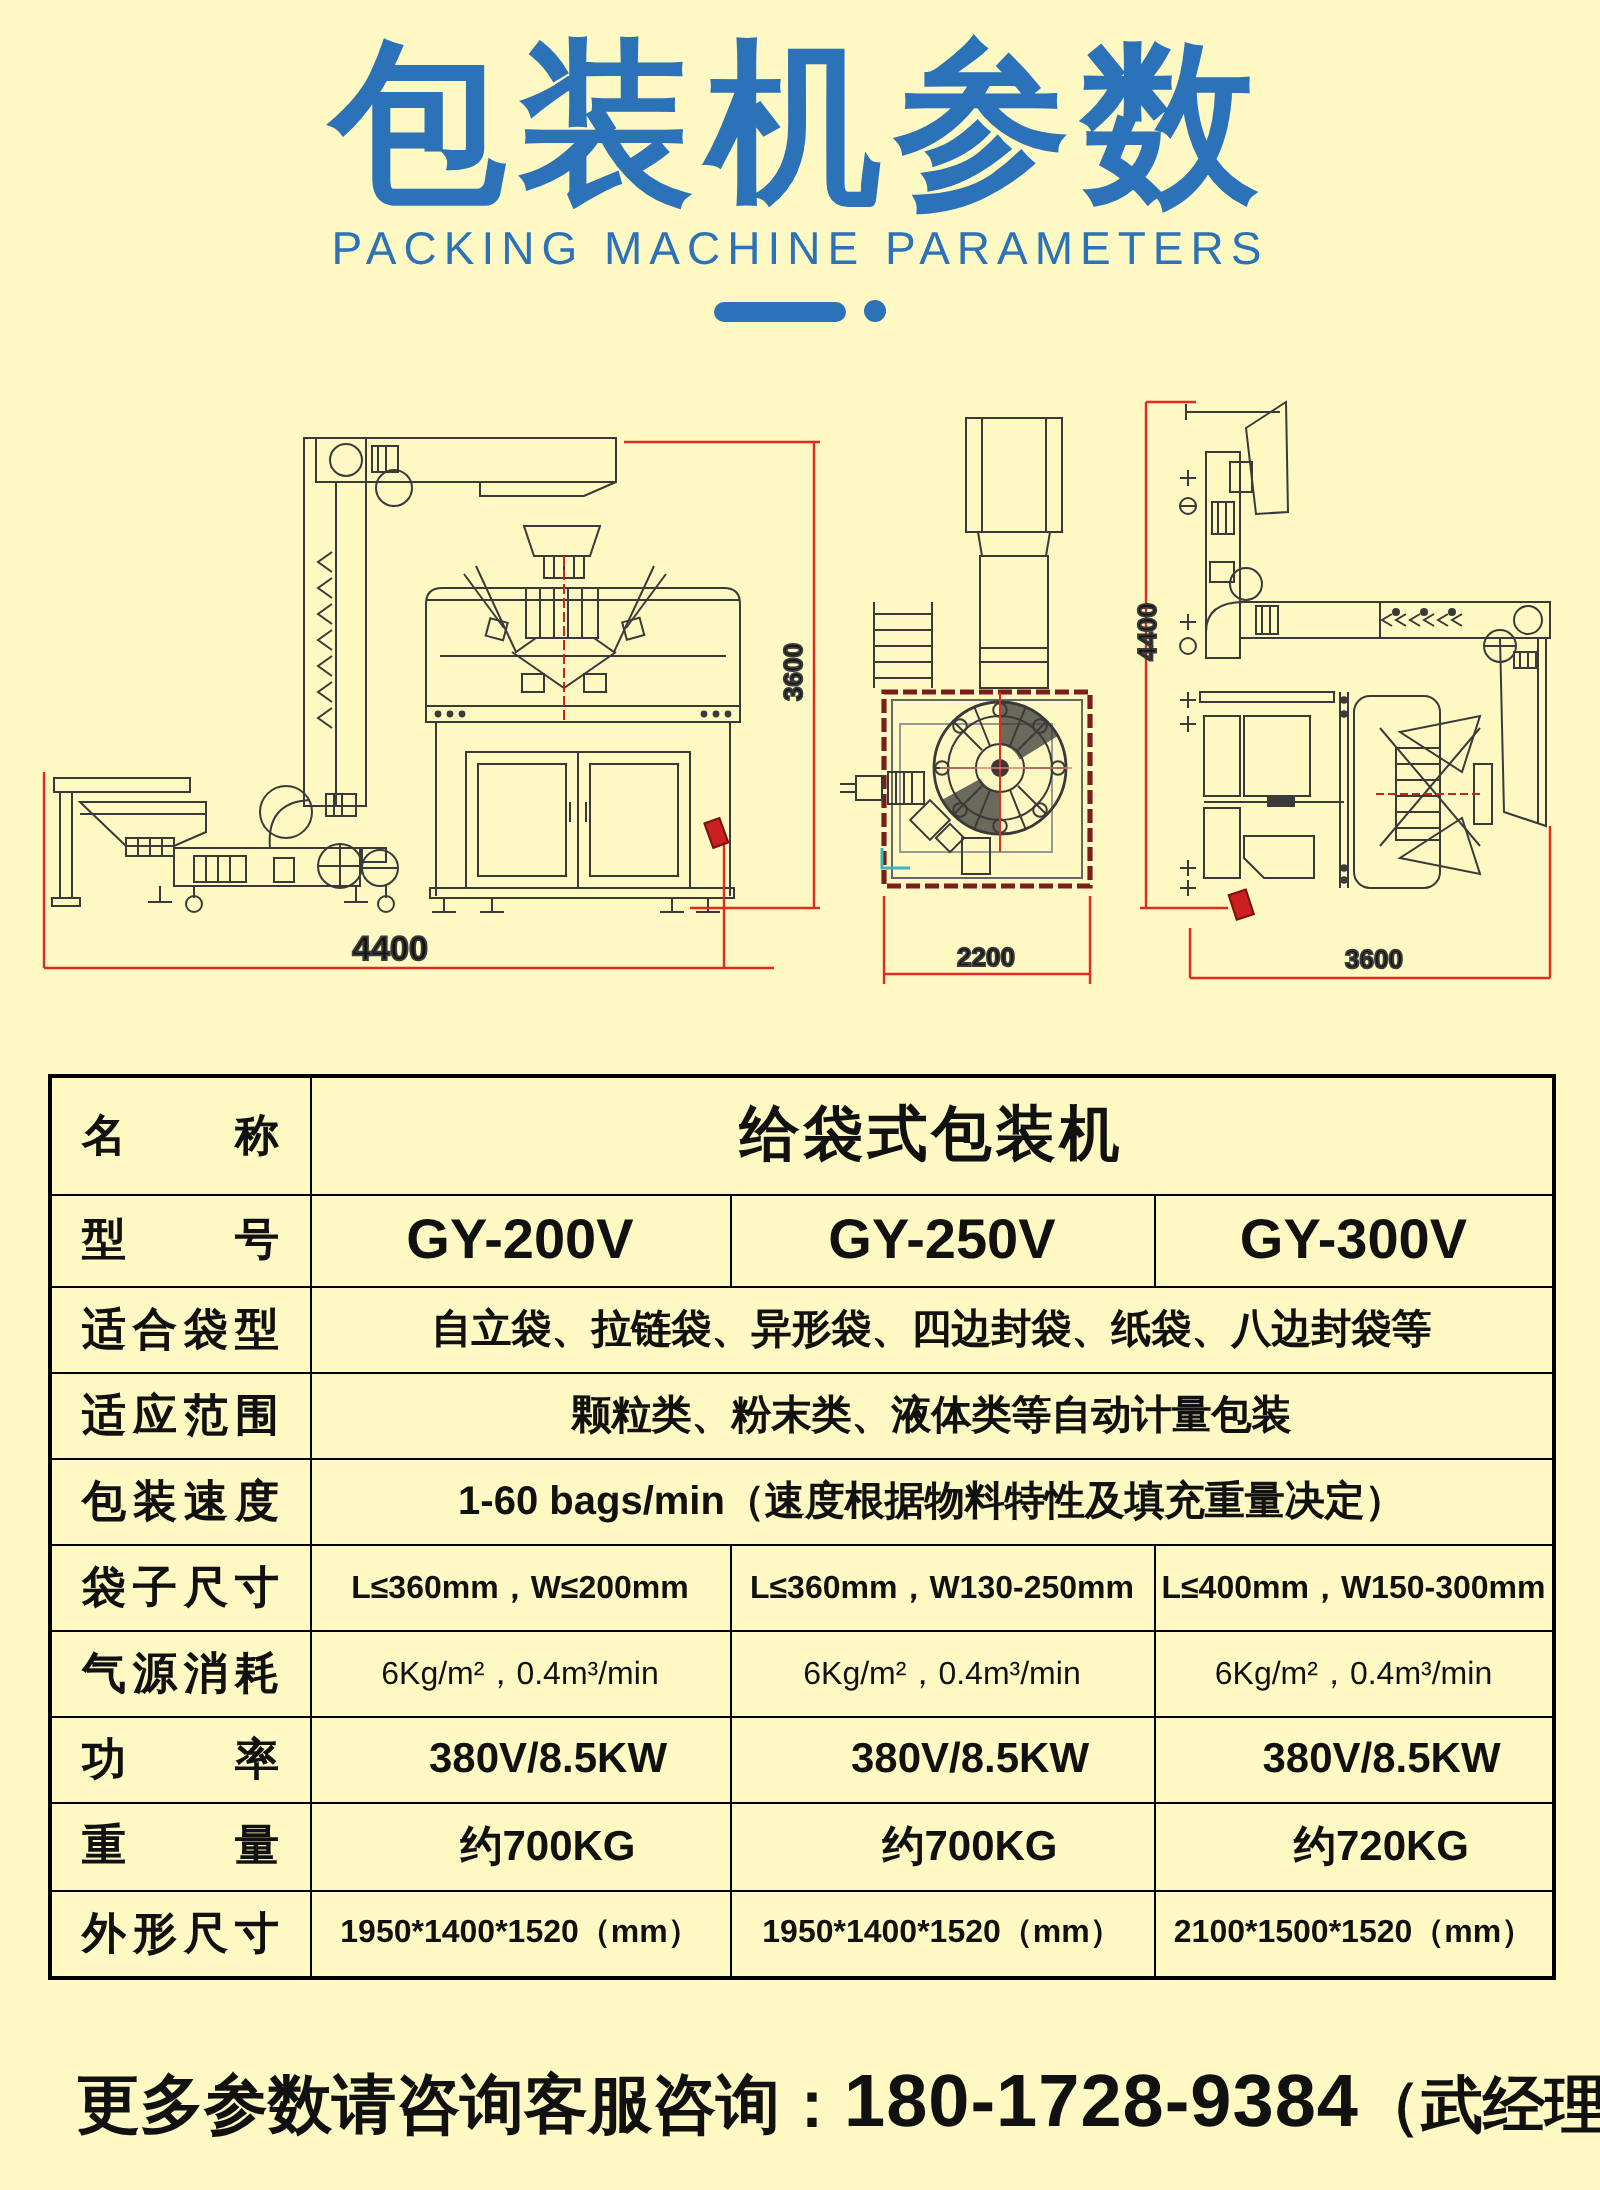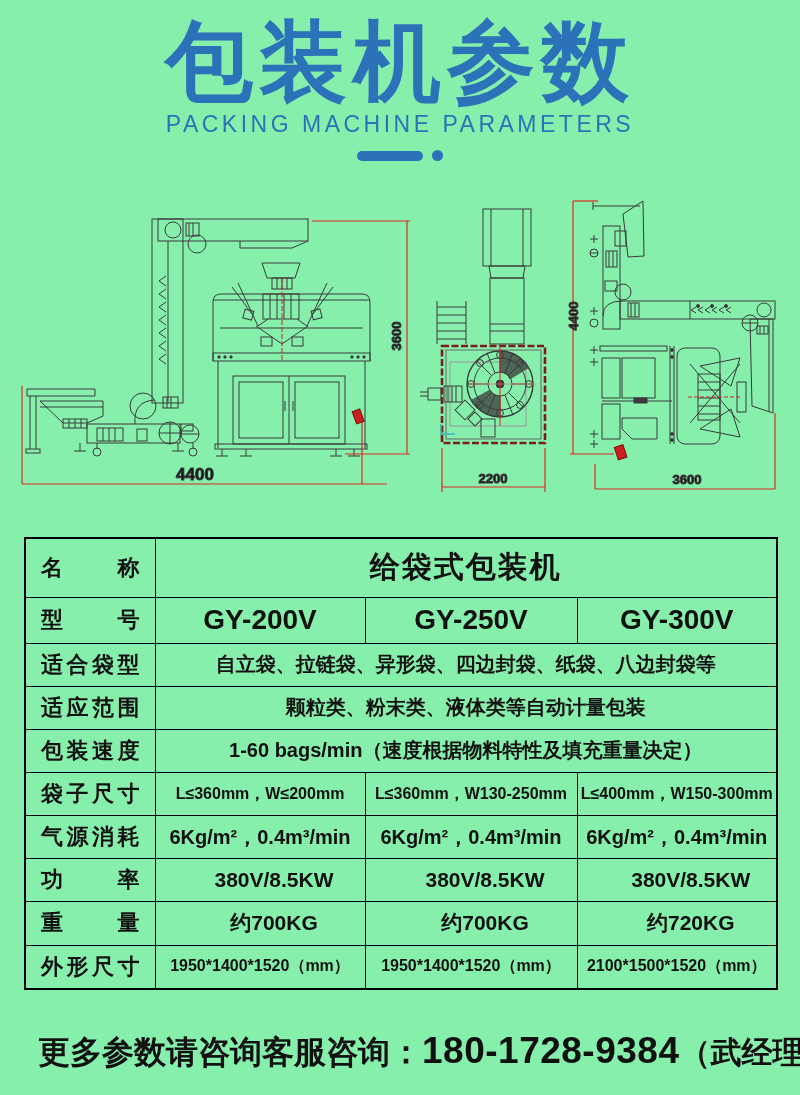--- a/index.html
+++ b/index.html
@@ -1,18 +1,18 @@
 <!DOCTYPE html>
 <html><head>
 <meta charset="utf-8">
 <style>
   * { margin:0; padding:0; box-sizing:border-box; }
   html,body { background:#ffffff; }
   body { font-family:"Liberation Sans","DejaVu Sans",sans-serif; color:#111; }
-  .page { position:relative; width:800px; height:1095px; background:#86efac; overflow:hidden; margin:0 auto; }
+  .page { position:relative; width:800px; height:1095px; background:#fef9c3; overflow:hidden; margin:0 auto; }
 
   
   .hdr { position:absolute; top:14px; left:0; width:800px; text-align:center; }
   .title { font-size:88px; line-height:1.08; font-weight:900; color:#2b72b8; letter-spacing:6px; }
   .subtitle { margin-top:2px; font-size:23px; font-weight:500; color:#2b72b8; letter-spacing:3.5px; }
   .dashdot { margin-top:12px; display:flex; justify-content:center; align-items:center; gap:9px; }
   .dash { width:66px; height:10px; border-radius:5px; background:#2b72b8; }
   .dot { width:11px; height:11px; border-radius:50%; background:#2b72b8; }
 
   
@@ -22,21 +22,21 @@
   table.spec { position:absolute; top:537px; left:24px; width:752px; height:453px;
     border-collapse:collapse; table-layout:fixed; border:2px solid #000; }
   table.spec td, table.spec th { border:1px solid #000; text-align:center; vertical-align:middle;
     overflow:hidden; white-space:nowrap; }
   th.lbl { width:130px; font-weight:700; font-size:22px; padding:0 15px; }
   th.lbl div { text-align:justify; text-align-last:justify; width:100%; }
   td.bigspan { font-size:30px; font-weight:700; letter-spacing:2px; }
   td.model { font-size:28px; font-weight:700; }
   td.midspan { font-size:20px; font-weight:600; }
   td.cell-s { font-size:16px; font-weight:600; }
-  td.cell-m { font-size:20px; font-weight:700; }
+  td.cell-m { font-size:16px; font-weight:400; }
   td.cell-b { font-size:21px; font-weight:700;padding-left:28px; }
   td.cell-d { font-size:16px; font-weight:600; }
 
   
   .footer { position:absolute; top:1030px; left:0; width:800px; padding-left:38px;
     display:flex; align-items:baseline; white-space:nowrap; }
   .f-pre { font-size:32px; font-weight:700;text-align:center; }
   .f-phone { font-size:37px; font-weight:800; letter-spacing:0.5px; }
   .f-suf { font-size:31px; font-weight:700; }
 

